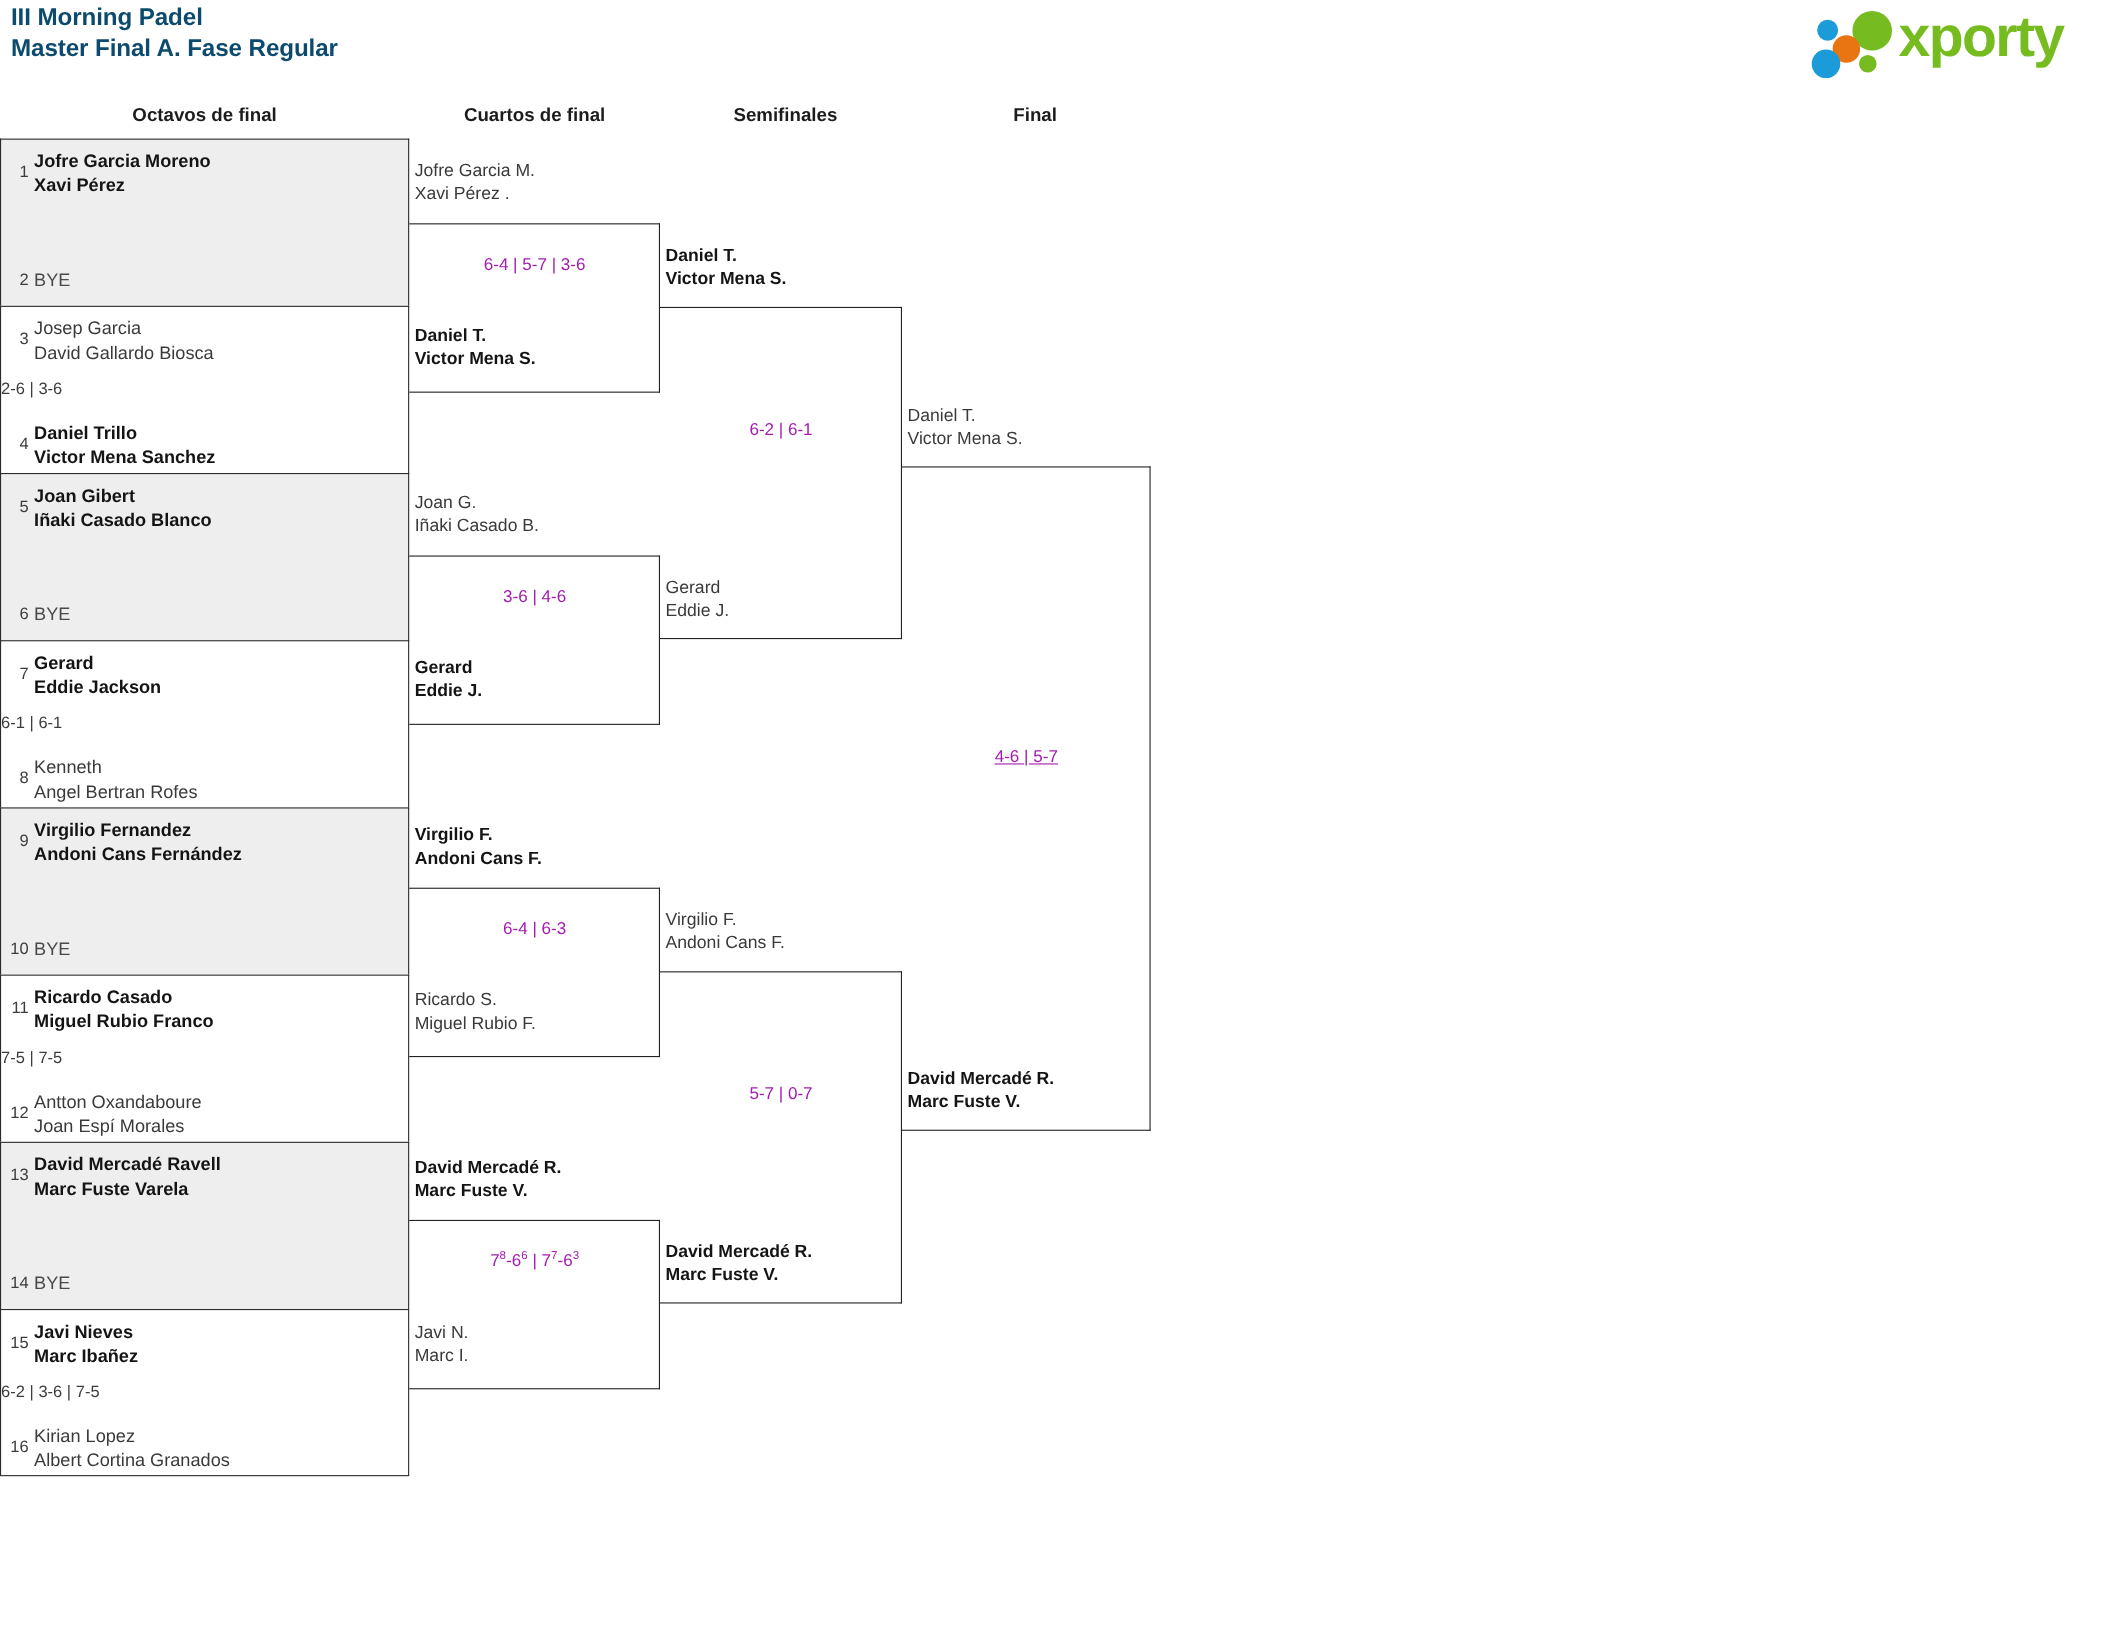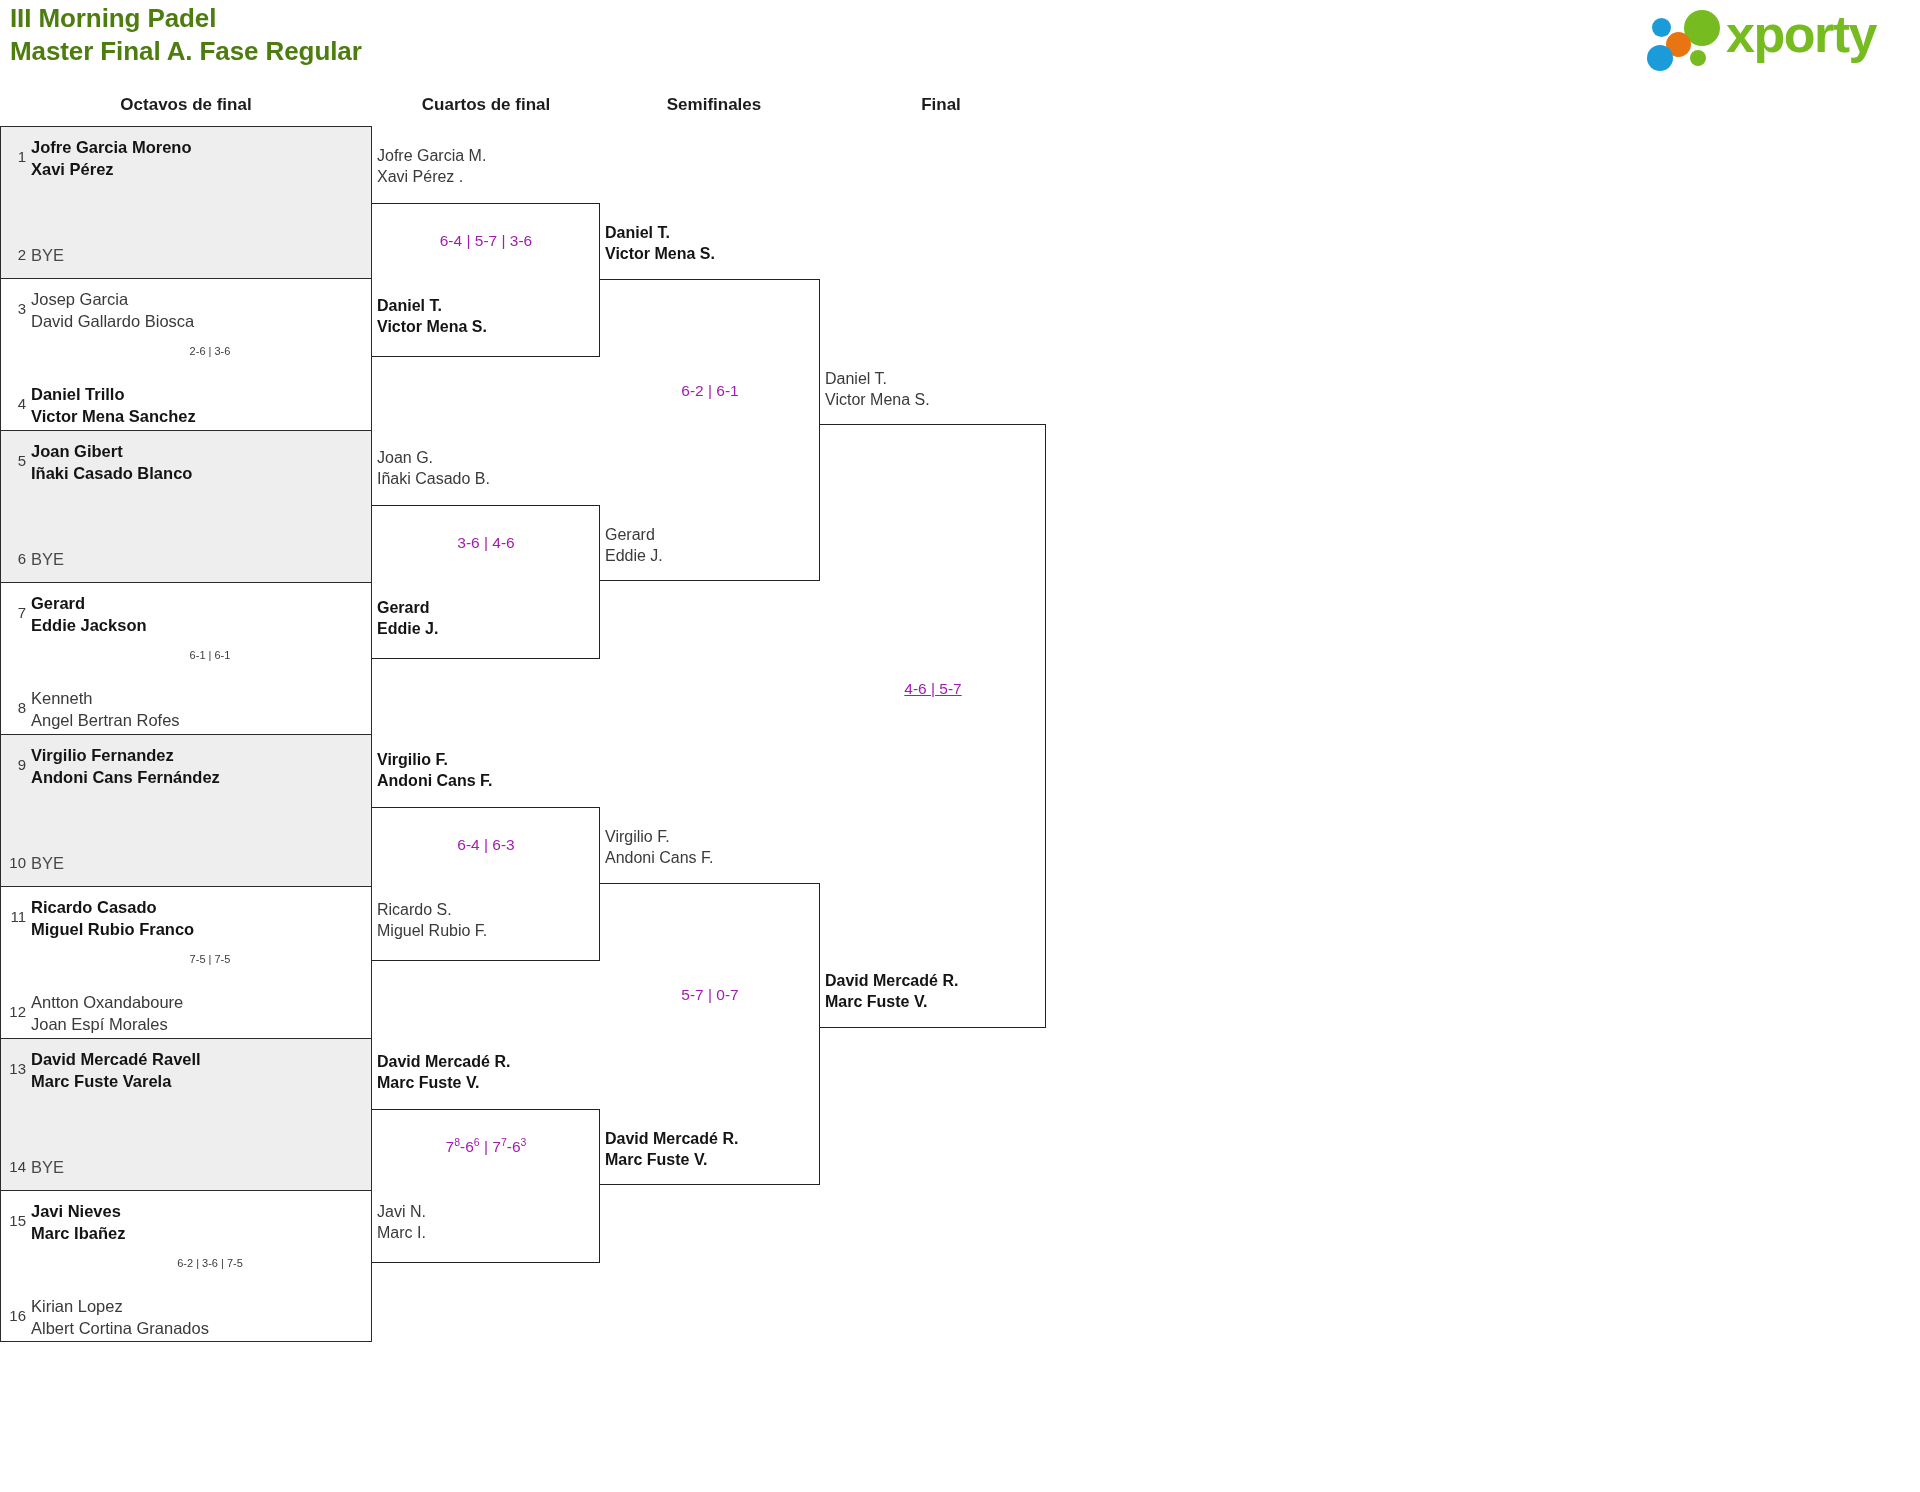--- a/index.html
+++ b/index.html
@@ -15,25 +15,25 @@
     position: relative;
     width: 1920px;
     height: 1492px;
     background: #ffffff;
   }
 
   
   .title-block {
     position: absolute;
     left: 10px; top: 2px;
-    font-size: 26px;
+    font-size: 22px;
     font-weight: 700;
     line-height: 1.26;
     letter-spacing: -0.1px;
-    color: #4d7c0f;
+    color: #0c4a6e;
   }
   .title-line { display: block; white-space: nowrap; }
 
   .logo {
     position: absolute;
     right: 12px; top: 6px;
     width: 262px; height: 62px;
   }
   .logo-dots { position: absolute; left: 0; top: 0; width: 86px; height: 62px; }
   .dot { position: absolute; border-radius: 50%; }
@@ -93,25 +93,24 @@
   }
   .seednum.single { padding-top: 0px; }
   .pairnames { font-size: 16.5px; line-height: 1.33; color: #3a3a3a; white-space: nowrap; }
   .pairnames.win { font-weight: 700; color: #141414; }
   .pairnames .nm { display: block; }
   .byelabel { font-size: 16.5px; color: #4a4a4a; line-height: 1.33; padding-top: 0px; }
 
   .r1-score {
     position: absolute;
     left: 0; width: 100%;
-    text-align: center;
-    font-size: 11px;
+    text-align: left;
+    font-size: 15px;
     color: #3c3c3c;
     white-space: nowrap;
-    padding-left: 48px;
   }
 
   
   .mbox {
     position: absolute;
     border: 1.5px solid #222222;
     background: transparent;
   }
   .mbox.noleft { border-left: none; }
 

